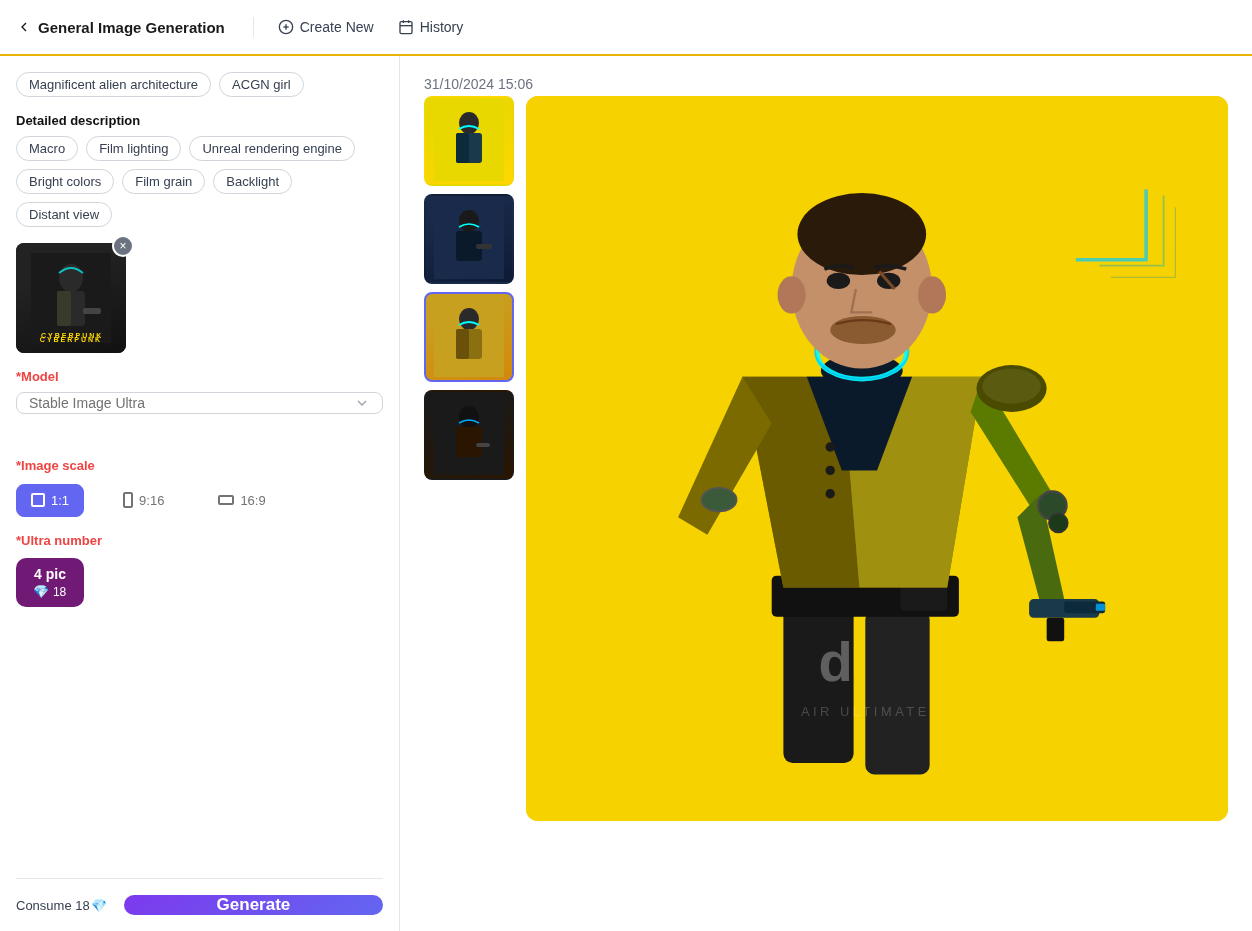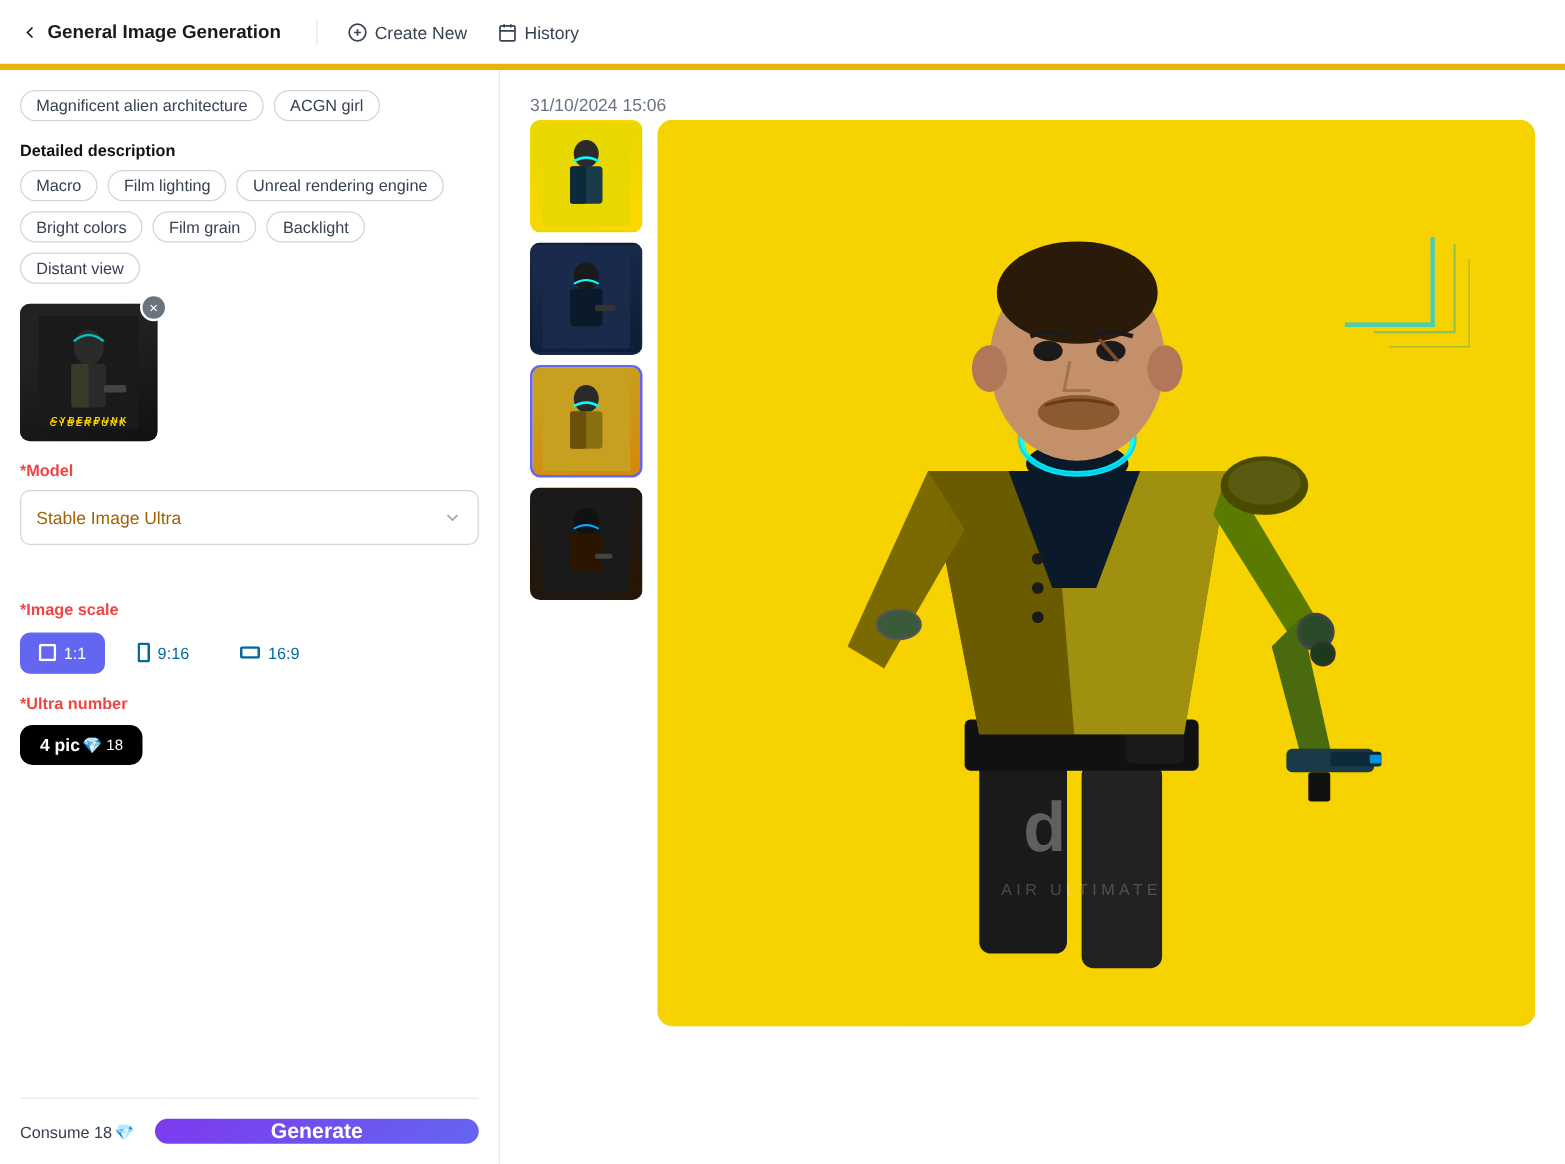--- a/index.html
+++ b/index.html
@@ -5,21 +5,21 @@
     * { box-sizing: border-box; margin: 0; padding: 0; }
     body { font-family: -apple-system, BlinkMacSystemFont, 'Segoe UI', sans-serif; background: #fff; color: #1a1a1a; font-size: 14px; }
 
     
     .header {
       display: flex;
       align-items: center;
       gap: 0;
       padding: 0 16px;
       height: 56px;
-      border-bottom: 5px solid #eab308;
+      border-bottom: 2px solid #eab308;
       position: sticky;
       top: 0;
       background: #fff;
       z-index: 10;
     }
     .header-back {
       display: flex;
       align-items: center;
       gap: 6px;
       font-weight: 600;
@@ -152,53 +152,53 @@
     
     .model-section { }
     .model-label {
       font-size: 13px;
       font-weight: 600;
       margin-bottom: 8px;
     }
     .model-label span { color: #ef4444; }
     .model-select {
       width: 100%;
-      padding: 13px 12px;
+      padding: 2px 12px;
       border: 1px solid #d1d5db;
       border-radius: 8px;
       font-size: 14px;
-      color: #a16207;
+      color: #737373;
       background: #fff;
       cursor: pointer;
       display: flex;
       align-items: center;
       justify-content: space-between;
     }
     .model-select svg { color: #9ca3af; }
 
     
     .scale-section { }
     .scale-label {
       font-size: 13px;
       font-weight: 600;
       margin-bottom: 10px;
       margin-top: 28px;
     }
     .scale-label span { color: #ef4444; }
     .scale-options {
       display: flex;
-      gap: 11px;
+      gap: 24px;
       align-items: center;
     }
     .scale-option {
       display: flex;
       align-items: center;
       gap: 6px;
       font-size: 13px;
-      color: #0369a1;
+      color: #737373;
       cursor: pointer;
       padding: 8px 14px;
       border-radius: 8px;
       border: 1px solid transparent;
     }
     .scale-option.active {
       background: #6366f1;
       color: #fff;
       border-color: #6366f1;
     }
@@ -210,26 +210,26 @@
     
     .number-section { }
     .number-label {
       font-size: 13px;
       font-weight: 600;
       margin-bottom: 10px;
     }
     .number-label span { color: #ef4444; }
     .number-btn {
       display: inline-flex;
-      flex-direction: row;
+      flex-direction: column;
       align-items: center;
       justify-content: center;
       min-width: 68px;
       padding: 8px 16px;
-      background: #000000;
+      background: #701a75;
       color: #fff;
       border-radius: 10px;
       cursor: pointer;
       font-size: 14px;
       font-weight: 600;
       gap: 2px;
     }
     .number-btn .cost {
       font-size: 12px;
       display: flex;

